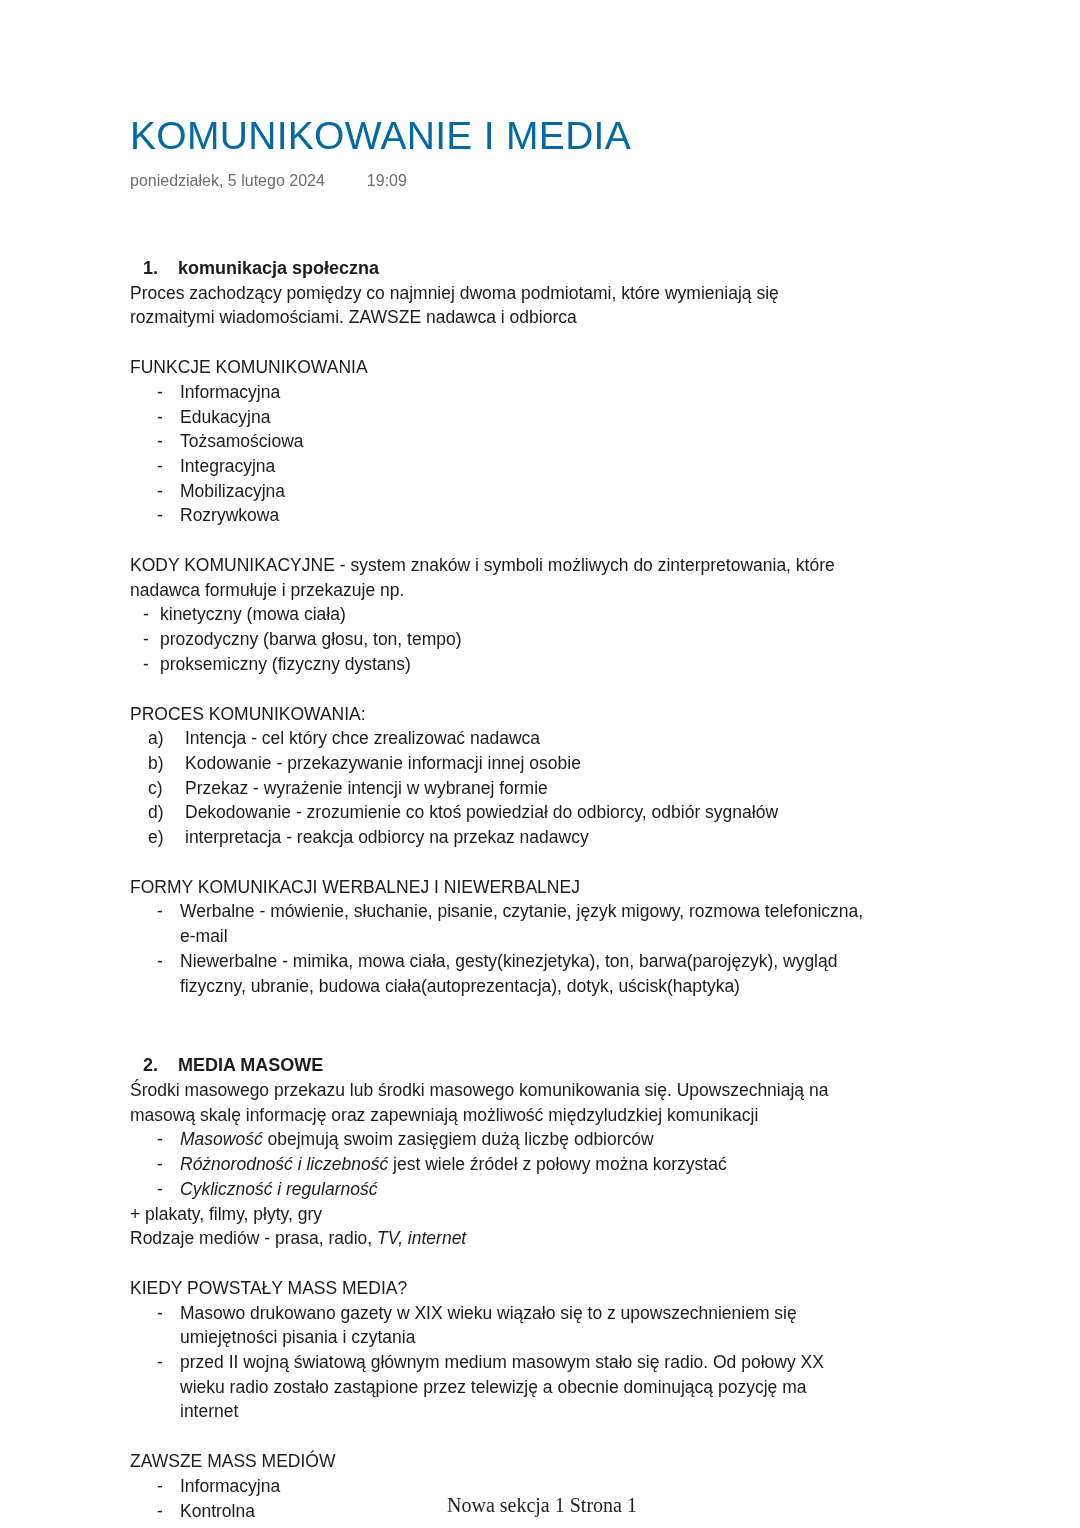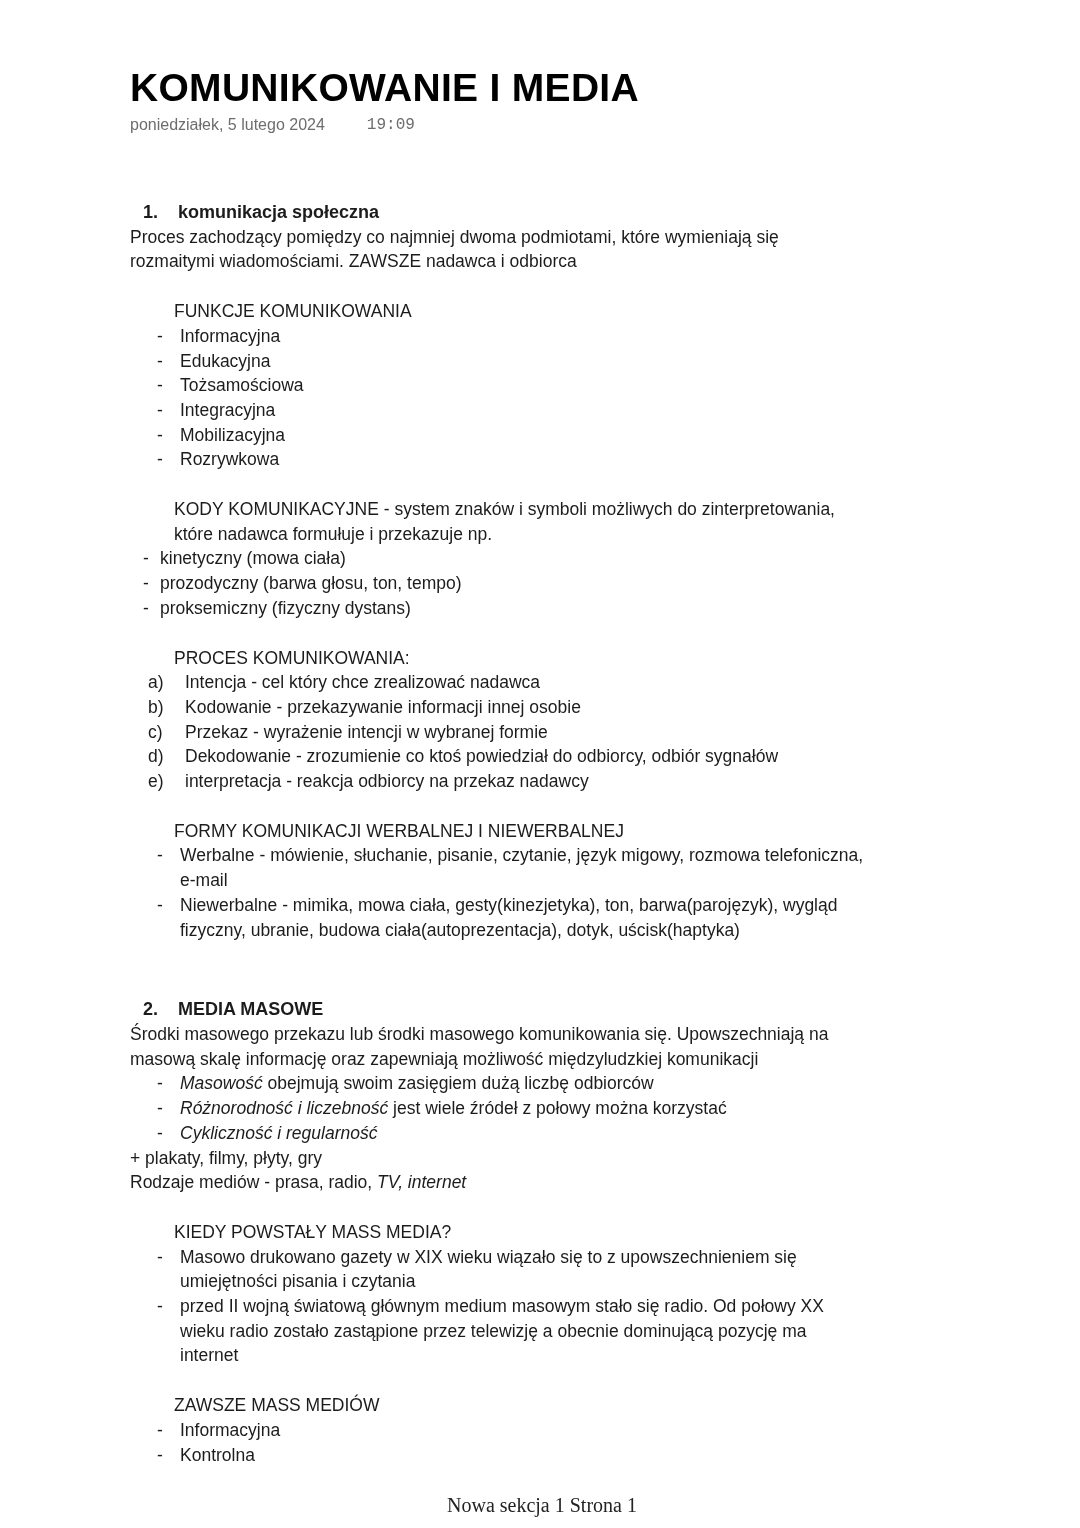--- a/index.html
+++ b/index.html
@@ -11,51 +11,52 @@
     color: #1c1c1c;
     overflow: hidden;
   }
   .content {
     position: absolute;
     left: 130px; top: 66px;
     width: 735px;
   }
   .page-title {
     font-size: 39px;
-    font-weight: 700;
+    font-weight: 400;
     line-height: 44px;
-    color: #000000;
+    color: #0369a1;
     letter-spacing: 0.3px;
+    margin-top: 48px;
   }
   .meta {
-    margin-top: 4px;
+    margin-top: 12px;
     font-size: 16px;
     line-height: 22px;
     color: #6d6d6d;
     display: flex;
   }
-  .meta .time { margin-left: 42px; font-family: Liberation Mono, monospace; }
+  .meta .time { margin-left: 42px; }
   .body-text {
     font-size: 17.5px;
     line-height: 24.7px;
     color: #1c1c1c;
   }
   .section-heading {
     display: flex;
     font-weight: bold;
     font-size: 18px;
     line-height: 24.7px;
   }
   .section-heading .num {
     width: 48px;
     padding-left: 13px;
     flex: none;
   }
   .mt-first { margin-top: 64px; }
-  .mt-block { margin-top: 25px; margin-left: 44px; }
+  .mt-block { margin-top: 25px; }
   .mt-section { margin-top: 55px; }
   .para { }
   .li { display: flex; }
   .li .dash {
     width: 50px;
     padding-left: 27px;
     flex: none;
   }
   .li .dash-sm {
     width: 30px;

